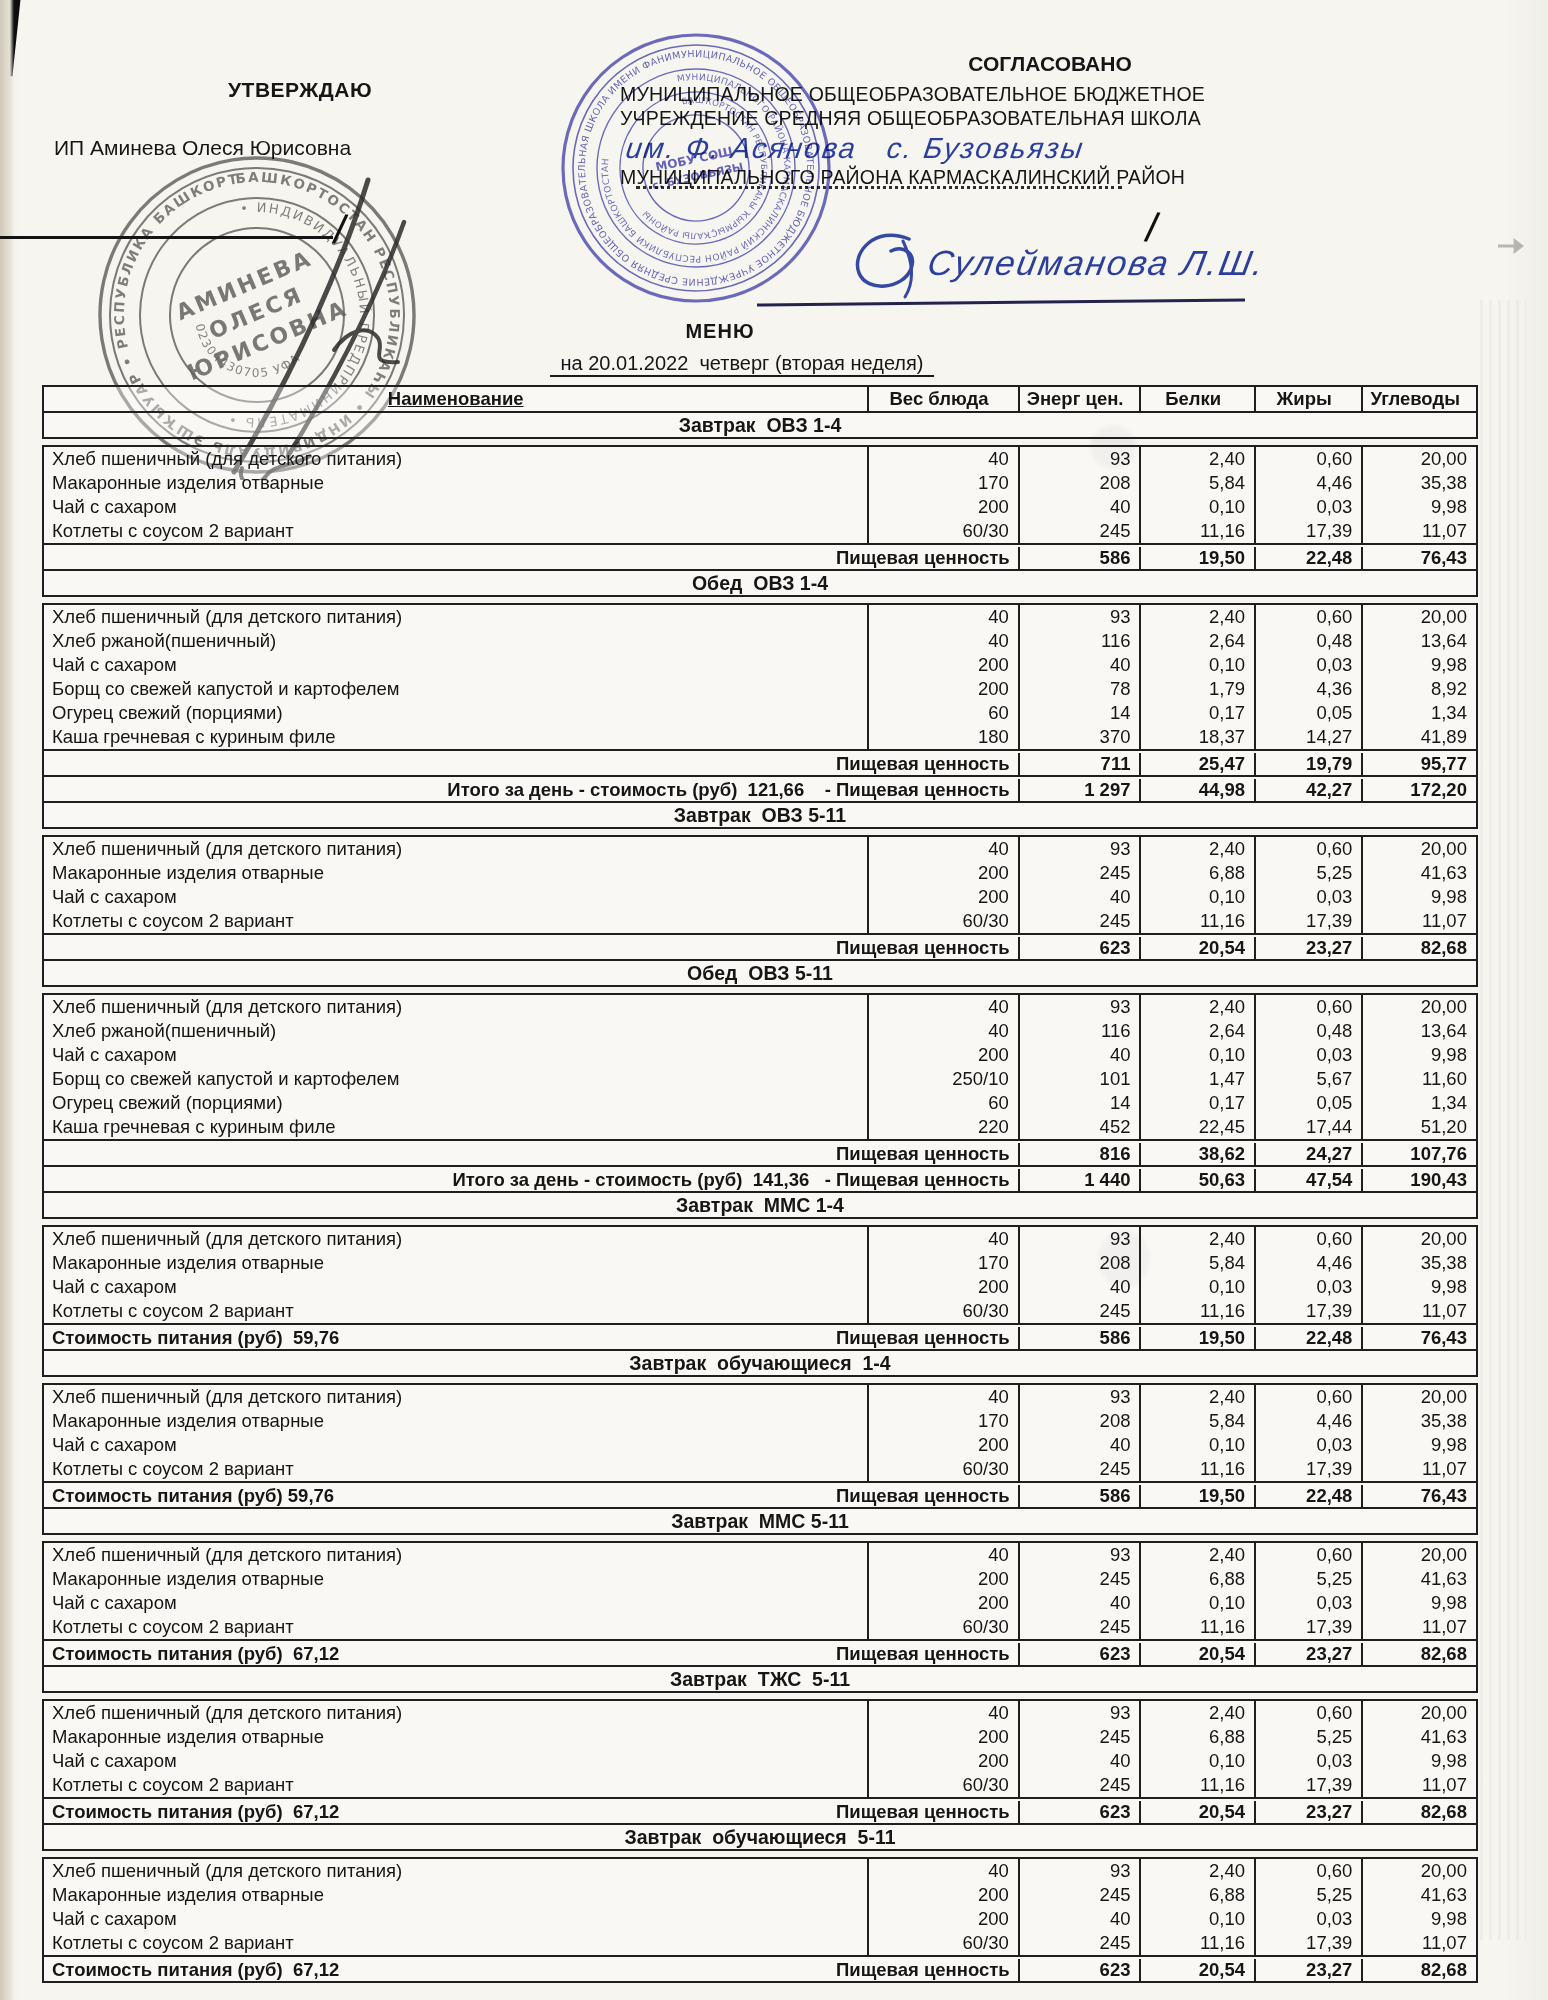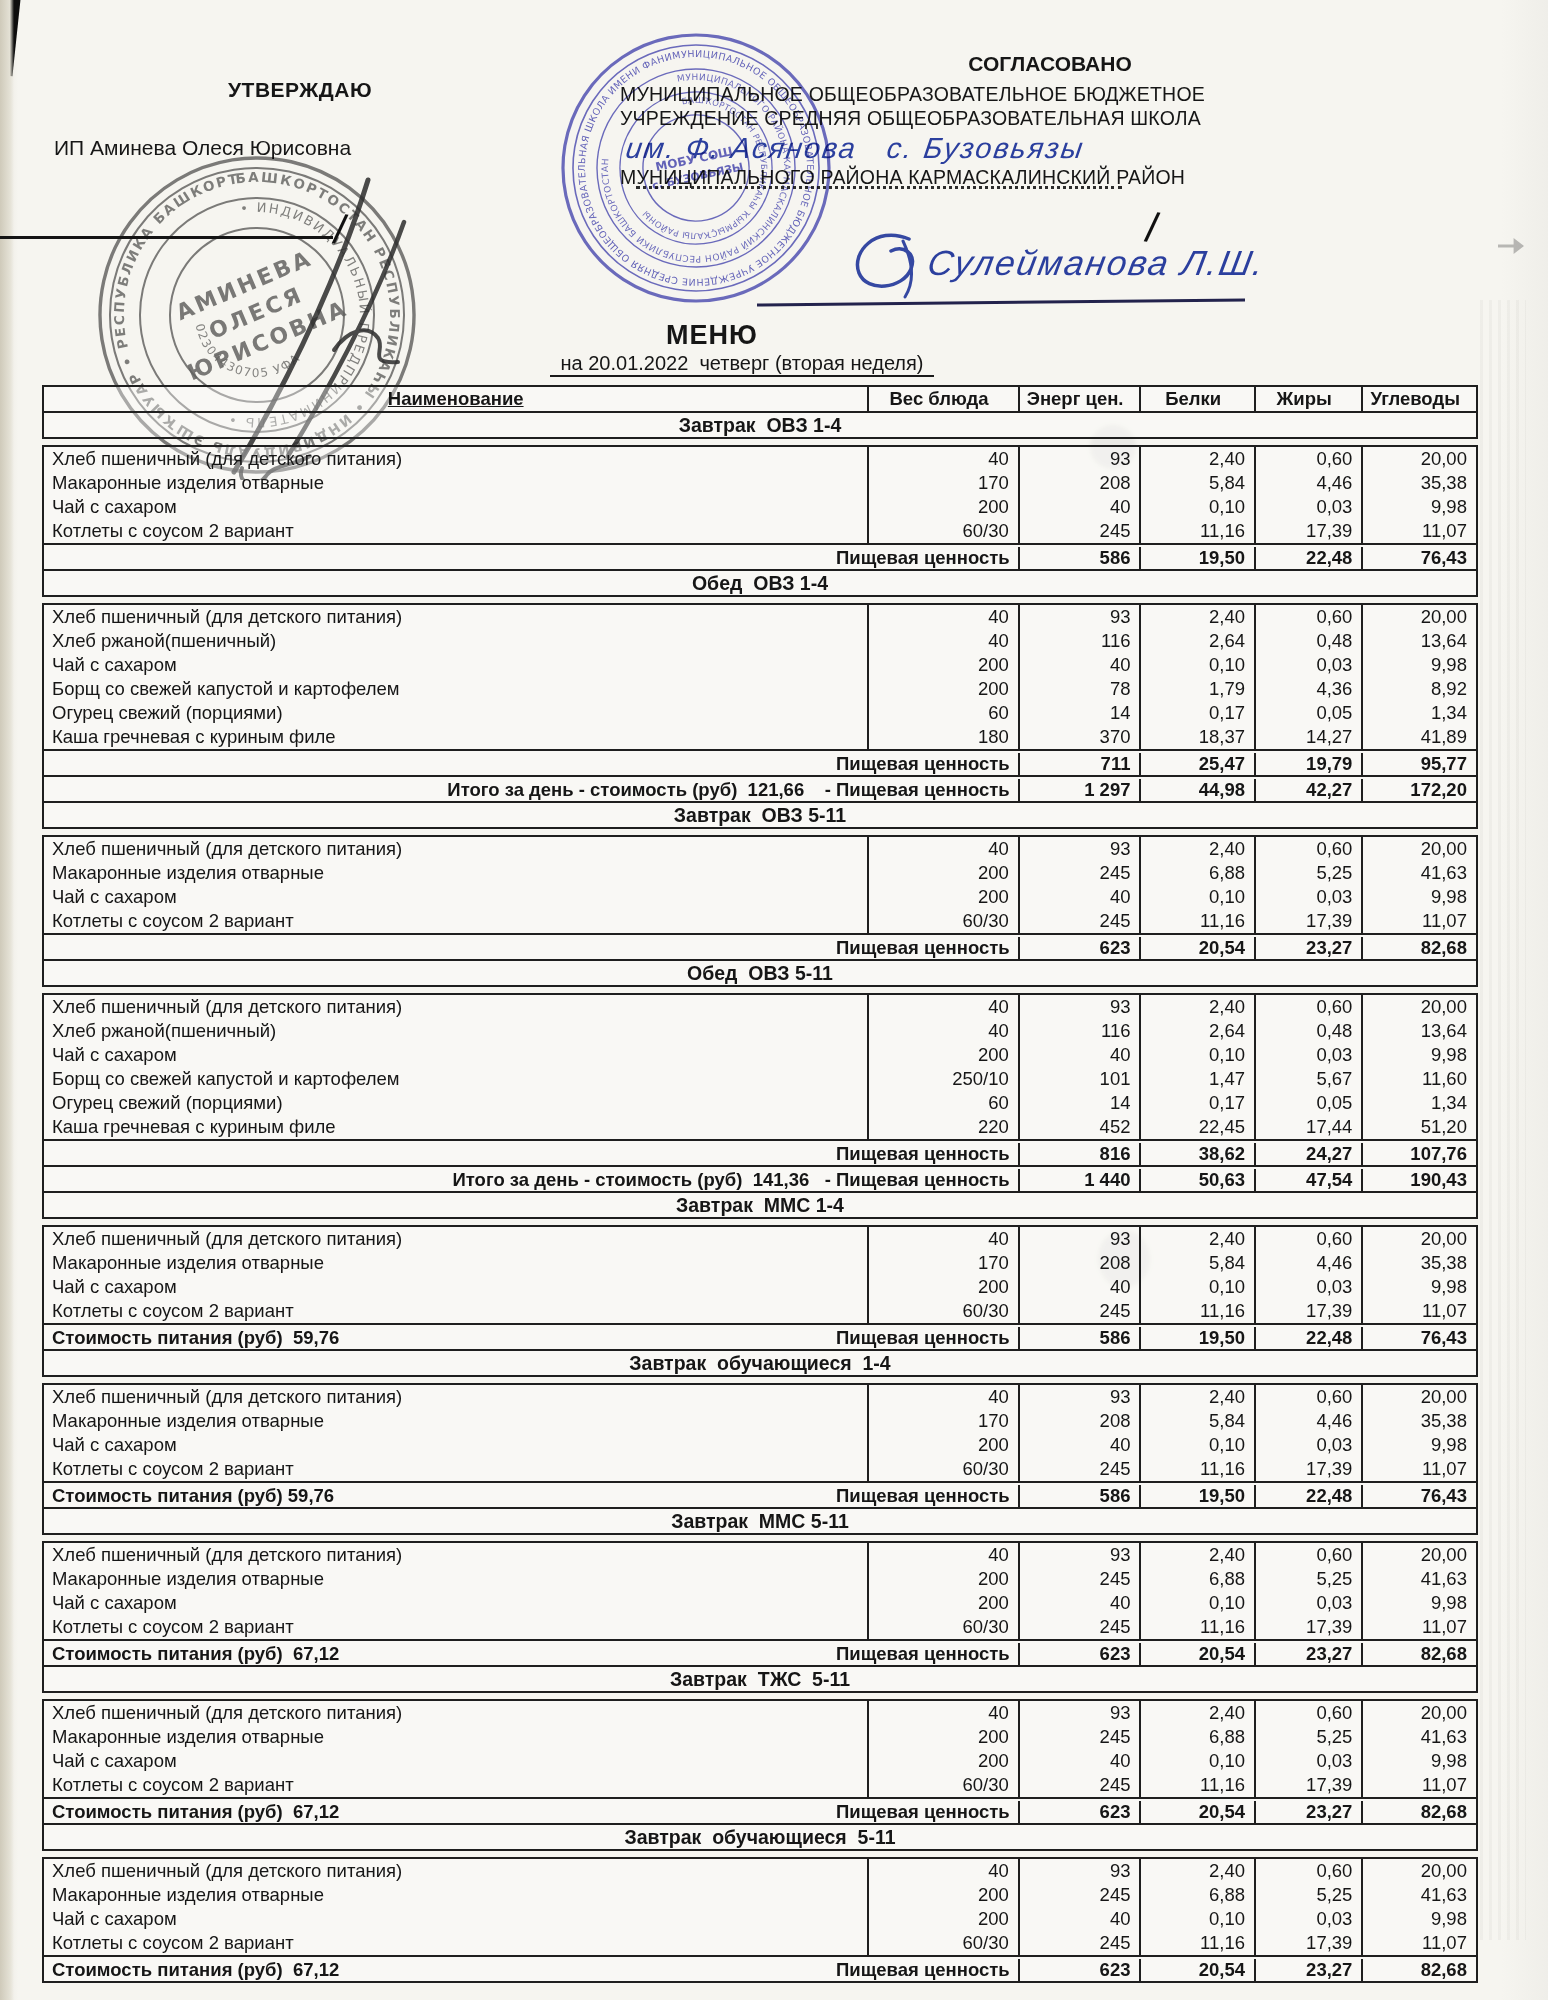--- a/index.html
+++ b/index.html
@@ -24,21 +24,21 @@
   .org-hand{position:relative;margin:2px 0 0 6px;width:560px;font-size:29px;
      font-style:italic;color:#2b3f9e;transform:skewX(-8deg);letter-spacing:2px;white-space:pre;}
   .dotline{left:636px;top:186px;width:486px;border-bottom:3px dotted #2c2c2c;height:0;}
   .solidline-left{left:0;top:236px;width:333px;height:3px;background:#141414;z-index:6;}
   .slash{font-size:42px;font-weight:400;color:#101010;transform:rotate(10deg);z-index:7;}
   .slash.l{left:334px;top:206px;}
   .slash.r{left:1146px;top:204px;}
   .sig-underline{left:757px;top:301px;width:488px;height:3px;background:#23234d;transform:rotate(-.6deg);z-index:2;}
   .sig-text{left:928px;top:243px;font-size:35px;font-style:italic;color:#2b3f9e;
      transform:skewX(-10deg);letter-spacing:2px;z-index:3;white-space:pre;}
-  .page-title{left:52px;top:320px;width:1320px;text-align:center;font-size:27px;font-weight:700;letter-spacing:1px;z-index:5;}
+  .page-title{left:60px;top:320px;width:1320px;text-align:center;font-size:20px;font-weight:700;letter-spacing:1px;z-index:5;}
   .date-line{left:70px;top:352px;width:1344px;text-align:center;font-size:20px;z-index:5;}
   .date-line span{border-bottom:2.5px solid #1a1a1a;padding:0 10px 1px 10px;white-space:pre;}
   
   .stamp{z-index:4;}
   .stamp-blue{left:556px;top:28px;transform:rotate(-12deg);opacity:.88;mix-blend-mode:multiply;}
   .stamp-black{left:92px;top:150px;transform:rotate(-9deg);opacity:.85;mix-blend-mode:multiply;}
   .sig-strokes{left:92px;top:150px;z-index:5;}
   .sig-flourish{left:845px;top:223px;z-index:3;}
   
   .menu-table{left:42px;top:385px;width:1436px;z-index:5;}

